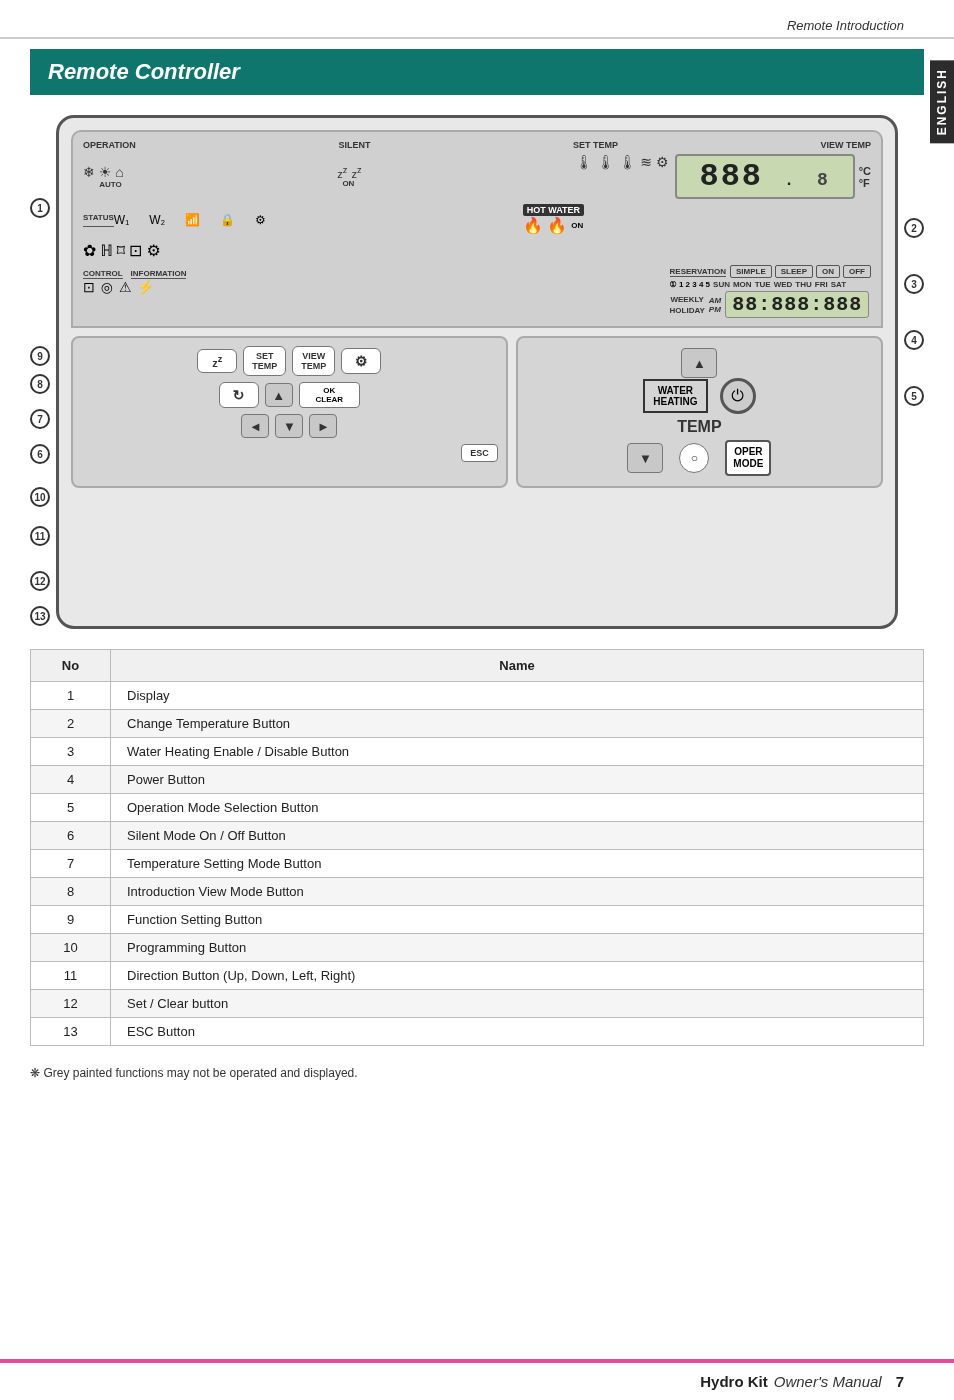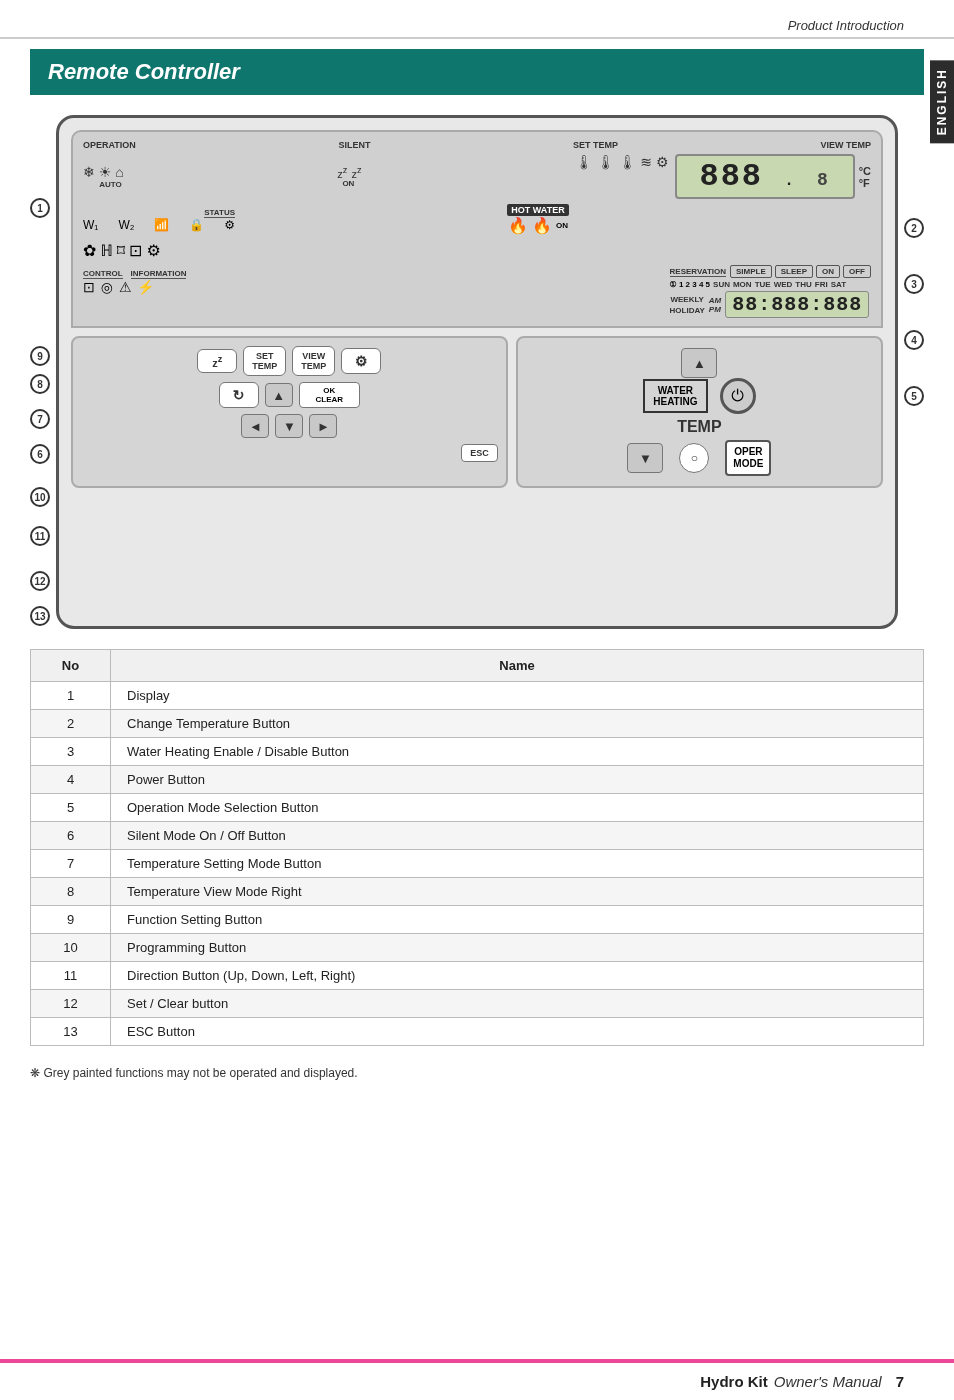--- a/index.html
+++ b/index.html
@@ -469,21 +469,21 @@
       gap: 4px;
       align-items: flex-end;
     }
   </style>
 </head>
 <body>
 
 <div class="english-tab">ENGLISH</div>
 
 <div class="page-header">
-  <span>Product Introduction</span>
+  <span>Remote Introduction</span>
 </div>
 
 <div class="section-title-bar">
   <span>Remote Controller</span>
 </div>
 
 <div class="diagram-area">
 
   <div class="stacked-nums" style="padding-top:80px; padding-right:6px; gap:6px; justify-content:flex-start; display:flex; flex-direction:column;">
     <div class="circ">1</div>
@@ -551,21 +551,21 @@
             </div>
             <div class="cf-badges">
               <span>°C</span>
               <span>°F</span>
             </div>
           </div>
         </div>
       </div>
 
       <div class="panel-row2">
-        <div style="display:flex;flex-direction:column;align-items:flex-end;">
+        <div style="display:flex;flex-direction:row;">
           <span class="ctrl-label">STATUS</span>
           <div class="status-icons">
             <span>W₁</span>
             <span>W₂</span>
             <span>📶</span>
             <span>🔒</span>
             <span>⚙</span>
           </div>
         </div>
         <div style="display:flex;flex-direction:column;align-items:center;">
@@ -732,21 +732,21 @@
       <tr>
         <td>6</td>
         <td>Silent Mode On / Off Button</td>
       </tr>
       <tr>
         <td>7</td>
         <td>Temperature Setting Mode Button</td>
       </tr>
       <tr>
         <td>8</td>
-        <td>Temperature View Mode Right</td>
+        <td>Introduction View Mode Button</td>
       </tr>
       <tr>
         <td>9</td>
         <td>Function Setting Button</td>
       </tr>
       <tr>
         <td>10</td>
         <td>Programming Button</td>
       </tr>
       <tr>

